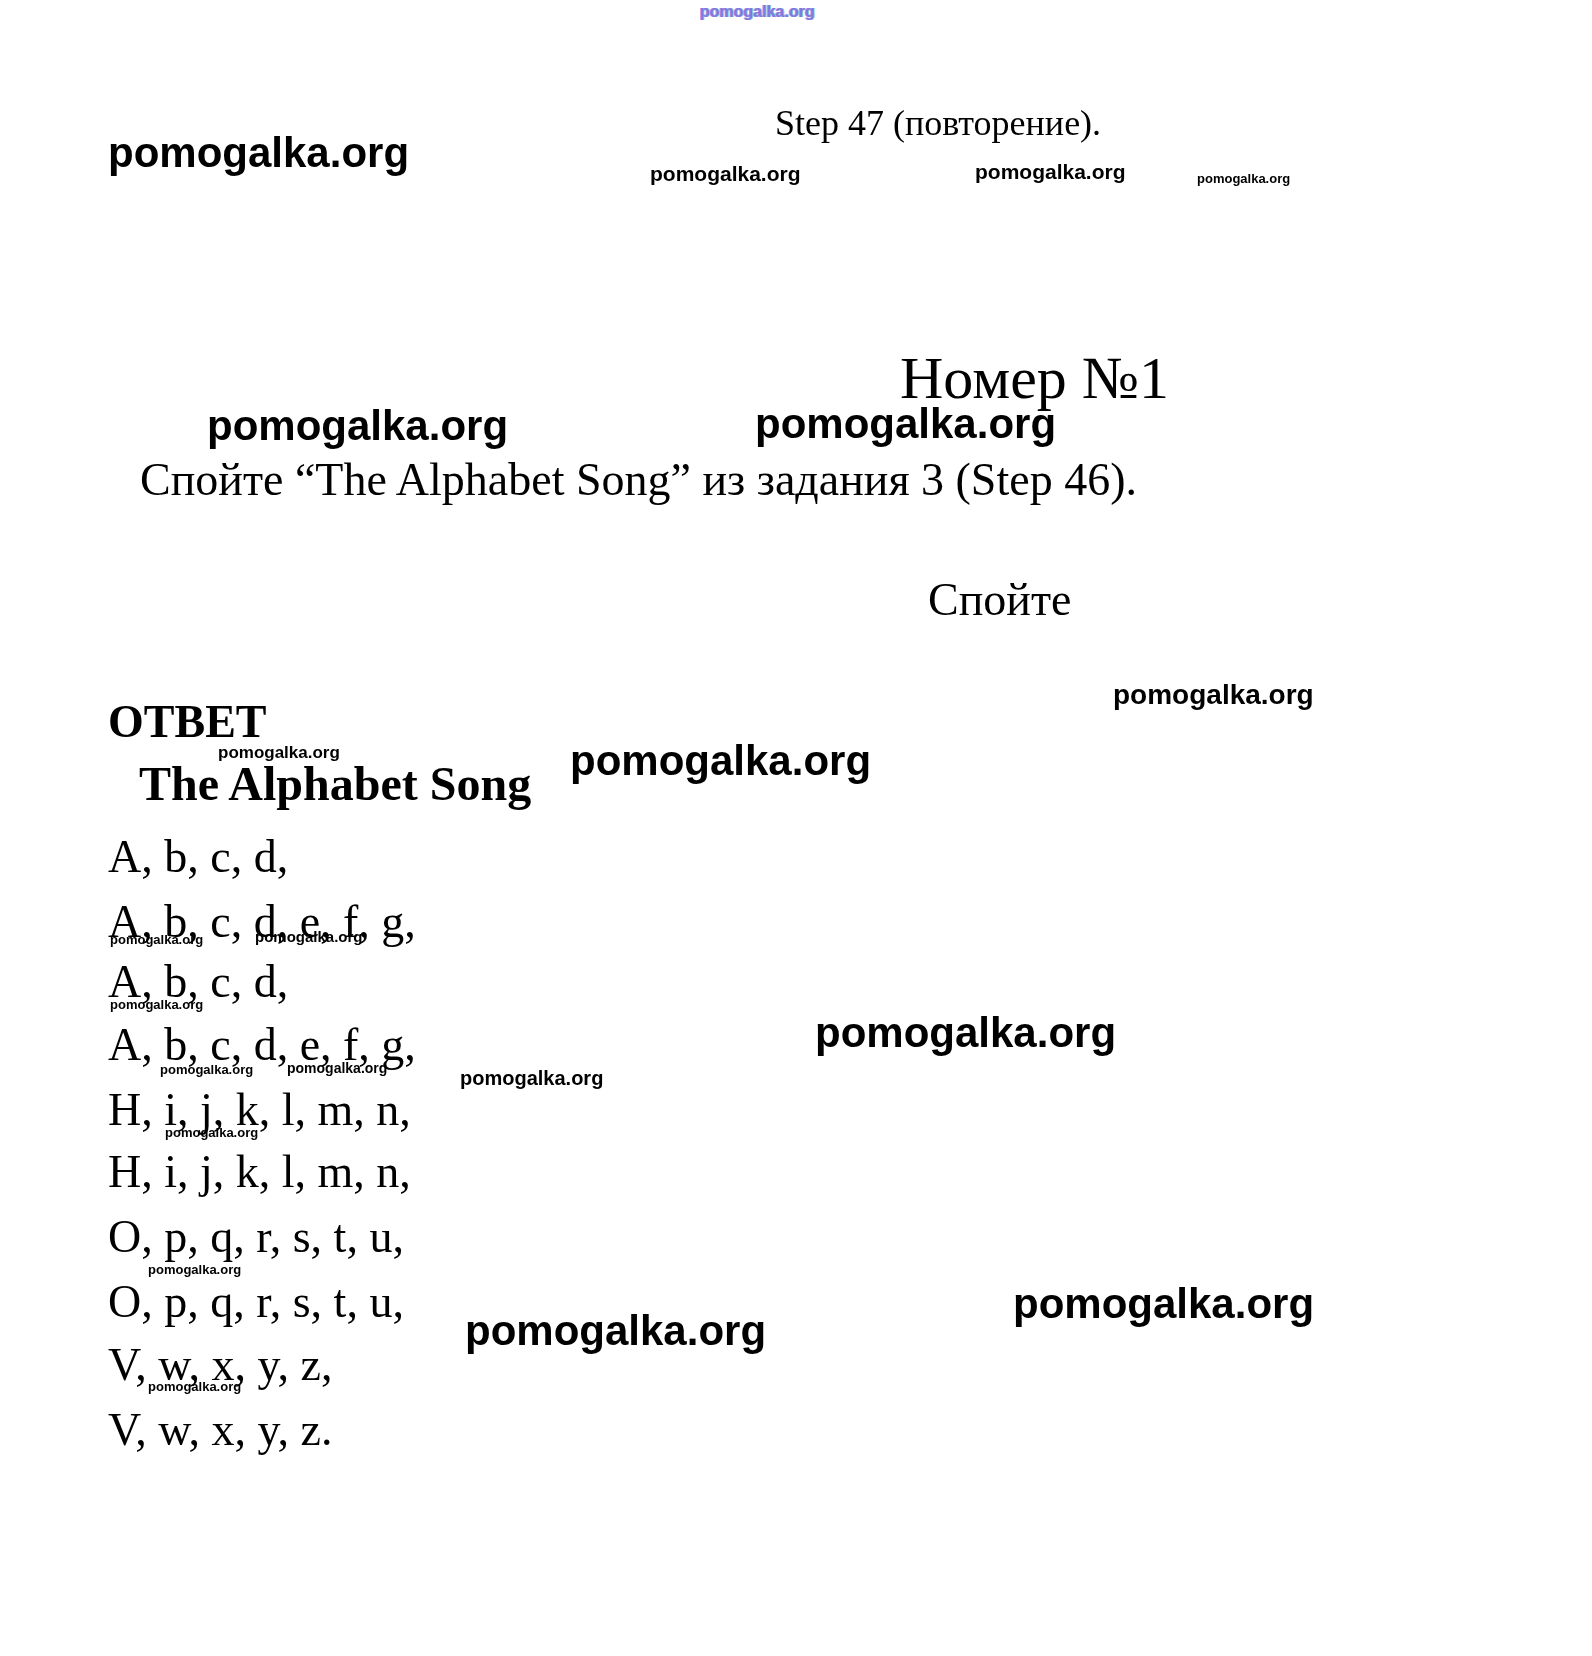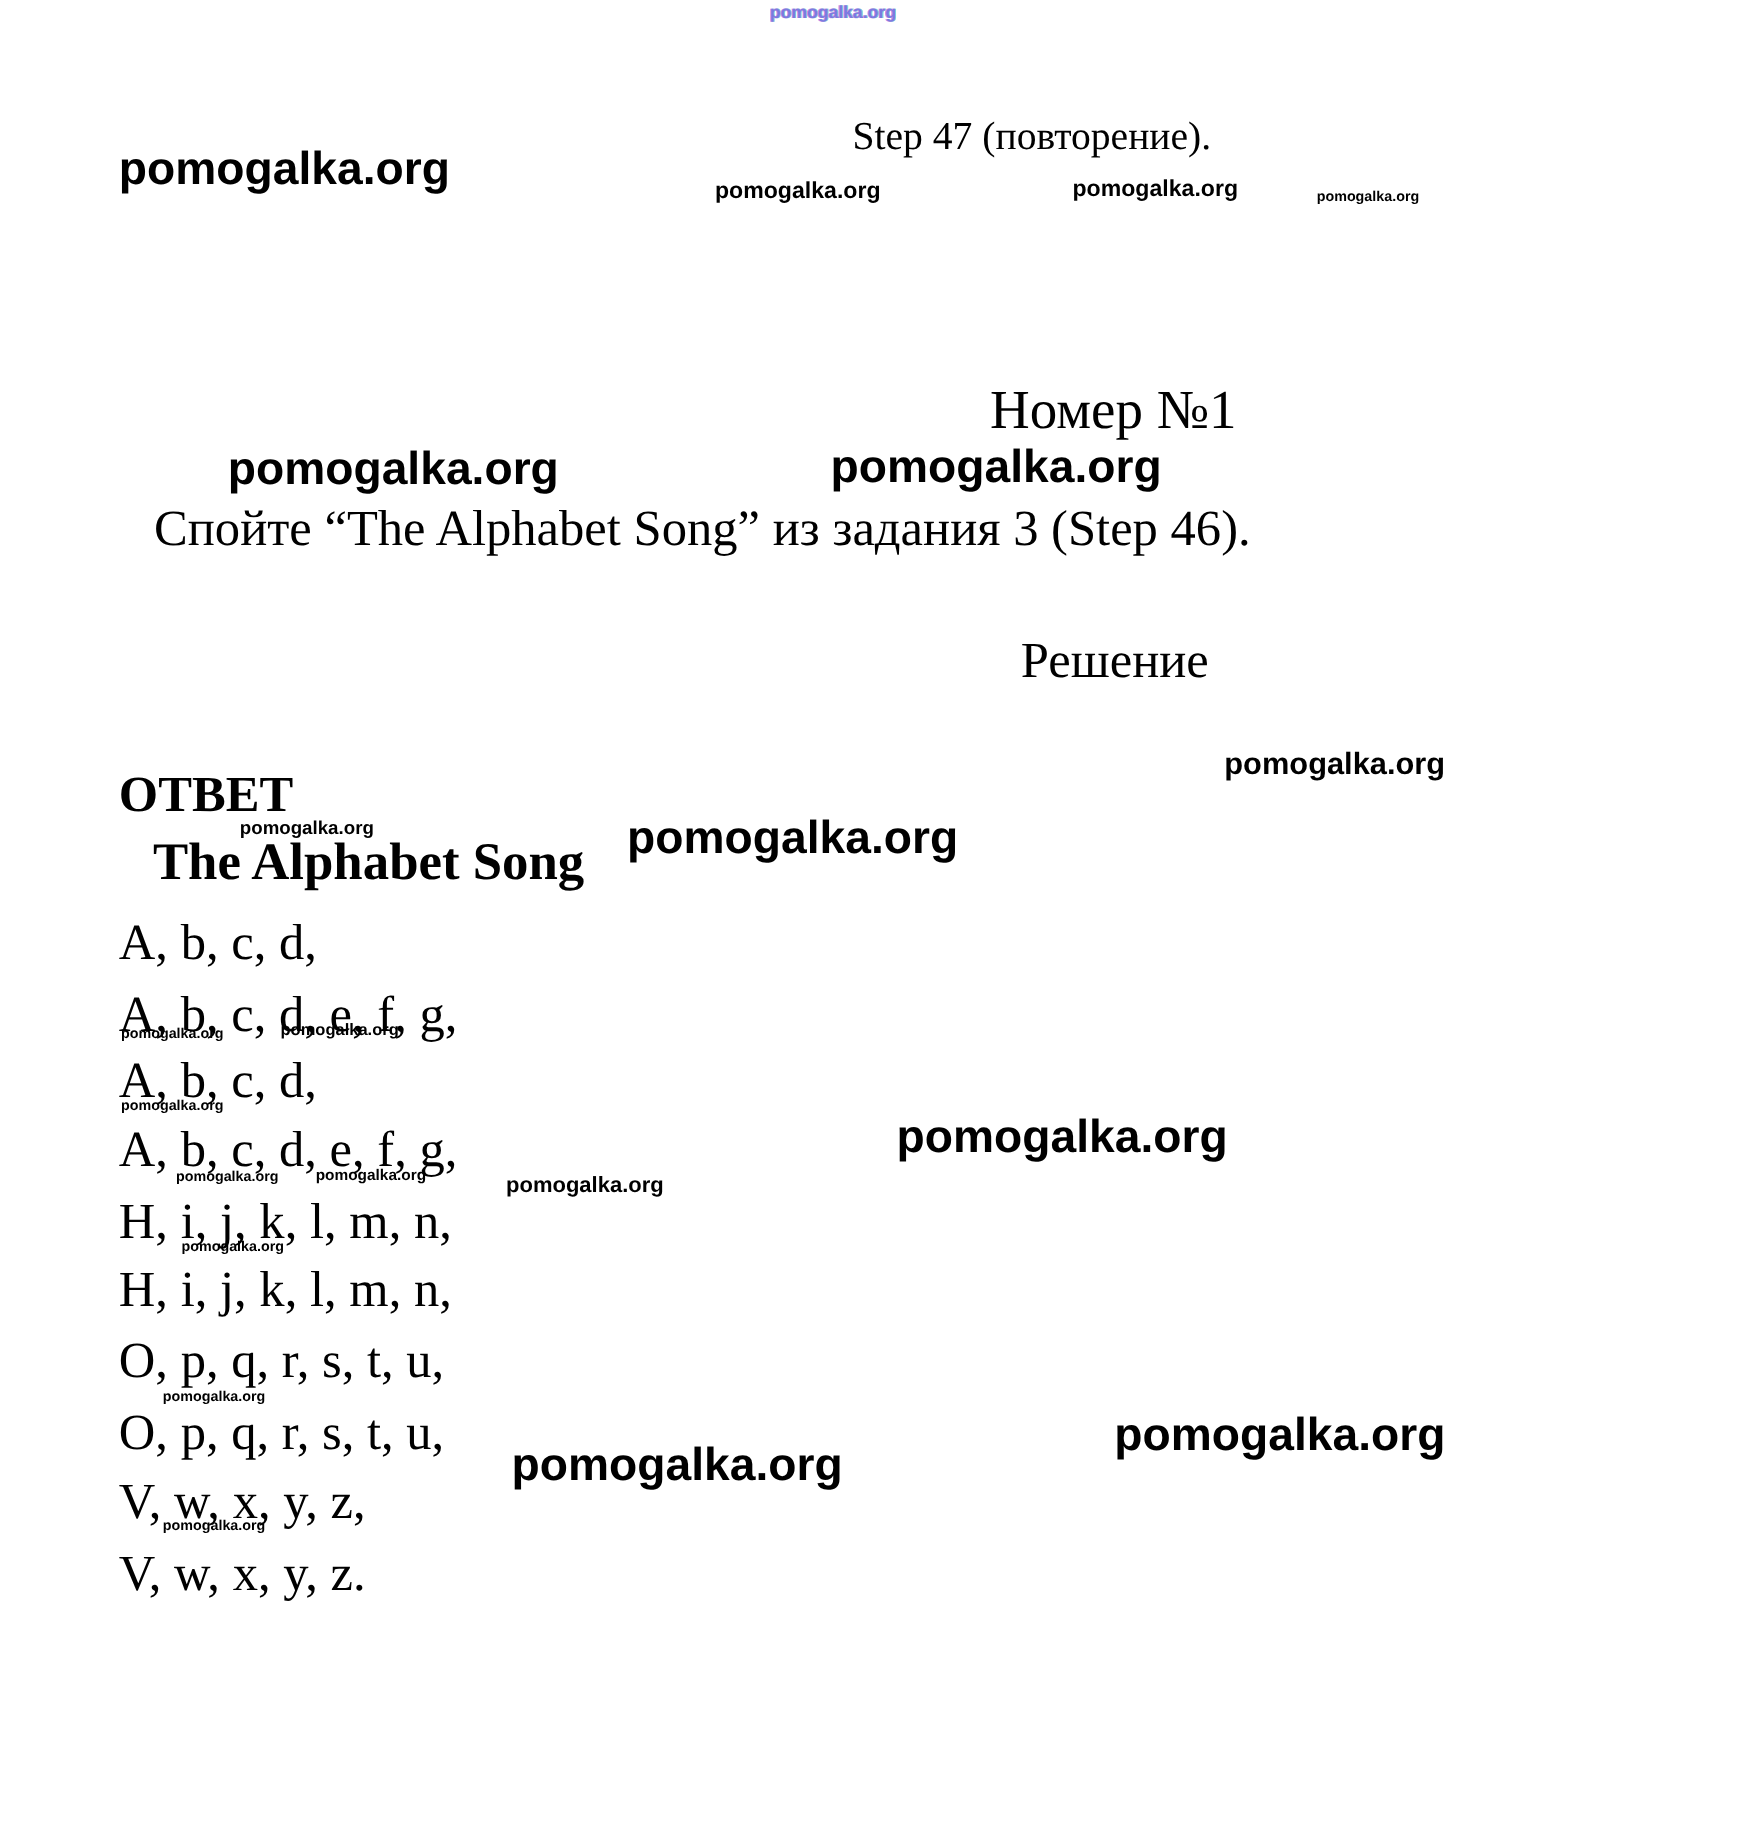--- a/index.html
+++ b/index.html
@@ -59,25 +59,25 @@
   <span class="wm" style="left:287px; top:1061px; font-size:14px;">pomogalka.org</span>
   <span class="wm" style="left:460px; top:1068px; font-size:20px;">pomogalka.org</span>
   <span class="wm" style="left:165px; top:1126px; font-size:13px;">pomogalka.org</span>
   <span class="wm" style="left:148px; top:1263px; font-size:13px;">pomogalka.org</span>
   <span class="wm" style="left:1013px; top:1283px; font-size:42px;">pomogalka.org</span>
   <span class="wm" style="left:465px; top:1310px; font-size:42px;">pomogalka.org</span>
   <span class="wm" style="left:148px; top:1380px; font-size:13px;">pomogalka.org</span>
 
   <div class="serif" style="left:775px; top:104px; font-size:36px;">Step 47 (повторение).</div>
 
-  <div class="serif" style="left:900px; top:345px; font-size:50px;">Номер №1</div>
+  <div class="serif" style="left:900px; top:345px; font-size:60px;">Номер №1</div>
 
   <div class="serif" style="left:108px; top:455px; font-size:46px;margin-left:32px;">Спойте “The Alphabet Song” из задания 3 (Step 46).</div>
 
-  <div class="serif" style="left:928px; top:575px; font-size:46px;">Решение</div>
+  <div class="serif" style="left:928px; top:575px; font-size:46px;">Спойте</div>
 
   <div class="serif bold" style="left:108px; top:697px; font-size:46px;">ОТВЕТ</div>
 
   <div class="serif bold" style="left:108px; top:758px; font-size:48px;margin-left:31px;">The Alphabet Song</div>
 
   <div class="serif" style="left:108px; top:832px;  font-size:46px;">A, b, c, d,</div>
   <div class="serif" style="left:108px; top:897px;  font-size:46px;">A, b, c, d, e, f, g,</div>
   <div class="serif" style="left:108px; top:957px;  font-size:46px;">A, b, c, d,</div>
   <div class="serif" style="left:108px; top:1020px; font-size:46px;">A, b, c, d, e, f, g,</div>
   <div class="serif" style="left:108px; top:1085px; font-size:46px;">H, i, j, k, l, m, n,</div>

